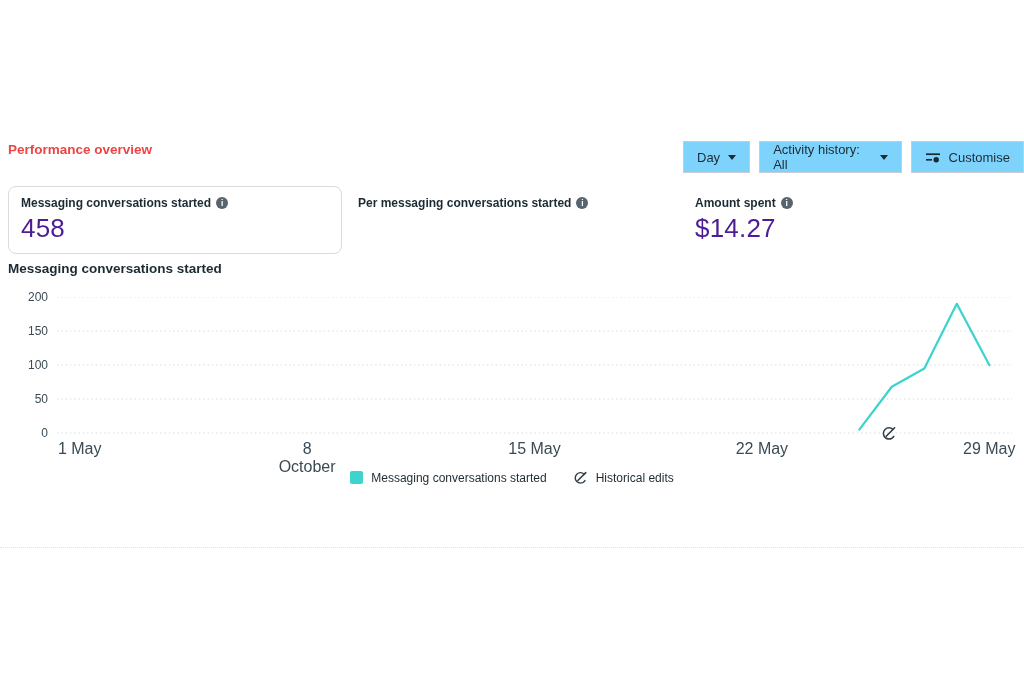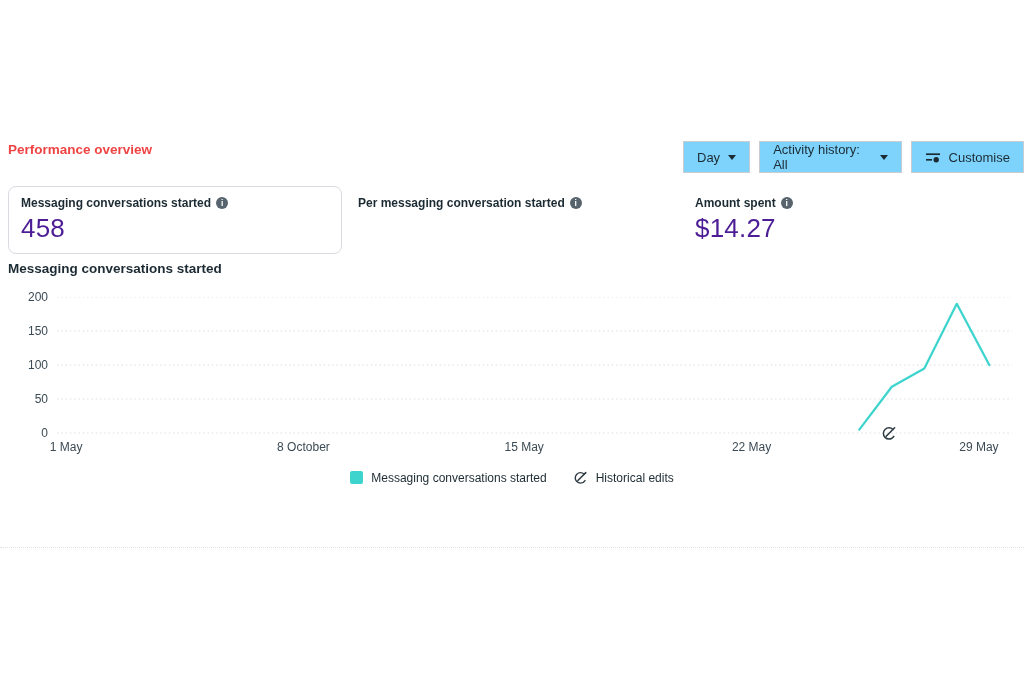--- a/index.html
+++ b/index.html
@@ -28,21 +28,21 @@
     font-size:8.5px;font-weight:700;display:inline-flex;align-items:center;justify-content:center;
     font-style:normal;flex:0 0 auto;
   }
   .metric-value{font-size:26px;font-weight:400;color:#4c1d95;margin-top:3px;letter-spacing:.2px;}
   
   .chart-title{position:absolute;left:8px;top:261px;font-size:13.5px;font-weight:700;}
   #chart-area{position:absolute;left:8px;top:291px;width:1008px;height:172px;}
   #plot-svg{position:absolute;left:49px;top:6px;}
   .gridline{stroke:#d9dde1;stroke-width:1;stroke-dasharray:1.5 2.8;}
   .y-tick{position:absolute;left:0;width:40px;text-align:right;font-size:12px;color:#3b4a54;}
-  .x-tick{position:absolute;top:149px;width:60px;text-align:left;font-size:12px;color:#3b4a54;}
+  .x-tick{position:absolute;top:149px;width:60px;text-align:center;font-size:16px;color:#3b4a54;}
   #hist-marker{position:absolute;width:16px;height:16px;}
   
   .legend{position:absolute;left:0;top:470px;width:1024px;display:flex;justify-content:center;align-items:center;gap:26px;}
   .legend-item{display:flex;align-items:center;gap:8px;font-size:12px;color:#1c2b33;}
   .legend-swatch{width:13px;height:13px;border-radius:2px;}
   .divider{position:absolute;left:0;top:547px;width:1024px;border-top:1px dotted #dfe2e7;}
 </style>
 </head>
 <body>
 
@@ -72,21 +72,21 @@
 <div class="metrics">
   <div class="metric-card selected">
     <div class="metric-label">
       <span>Messaging conversations started</span>
       <i class="info-icon">i</i>
     </div>
     <div class="metric-value">458</div>
   </div>
   <div class="metric-card">
     <div class="metric-label">
-      <span>Per messaging conversation started</span>
+      <span>Per messaging conversations started</span>
       <i class="info-icon">i</i>
     </div>
   </div>
   <div class="metric-card">
     <div class="metric-label">
       <span>Amount spent</span>
       <i class="info-icon">i</i>
     </div>
     <div class="metric-value">$14.27</div>
   </div>

